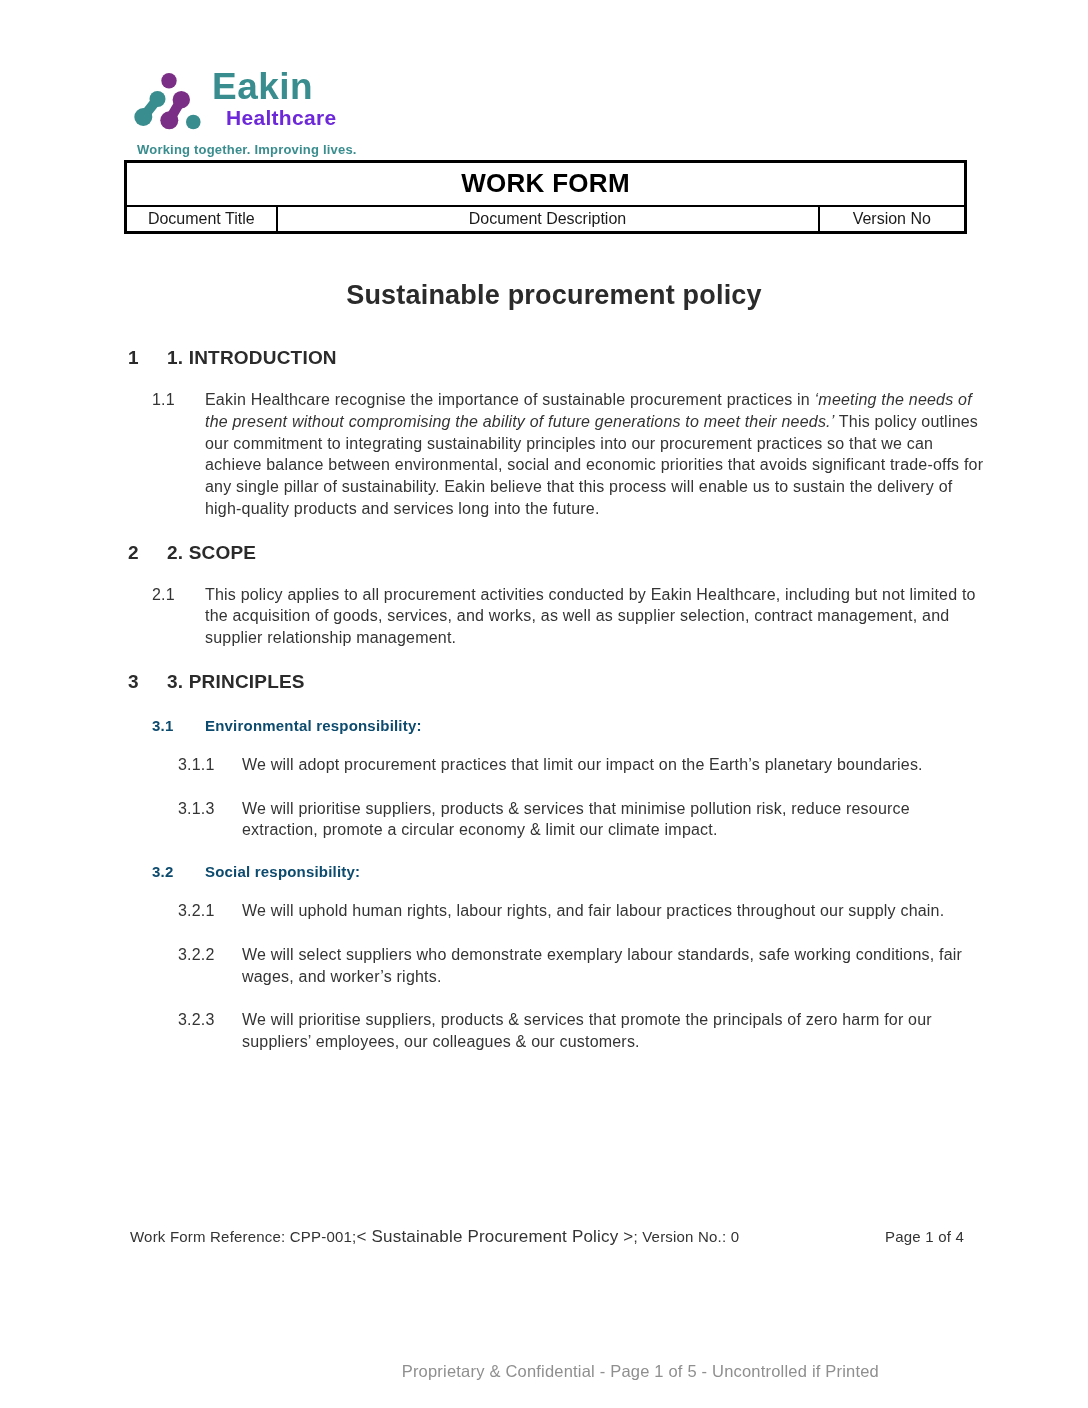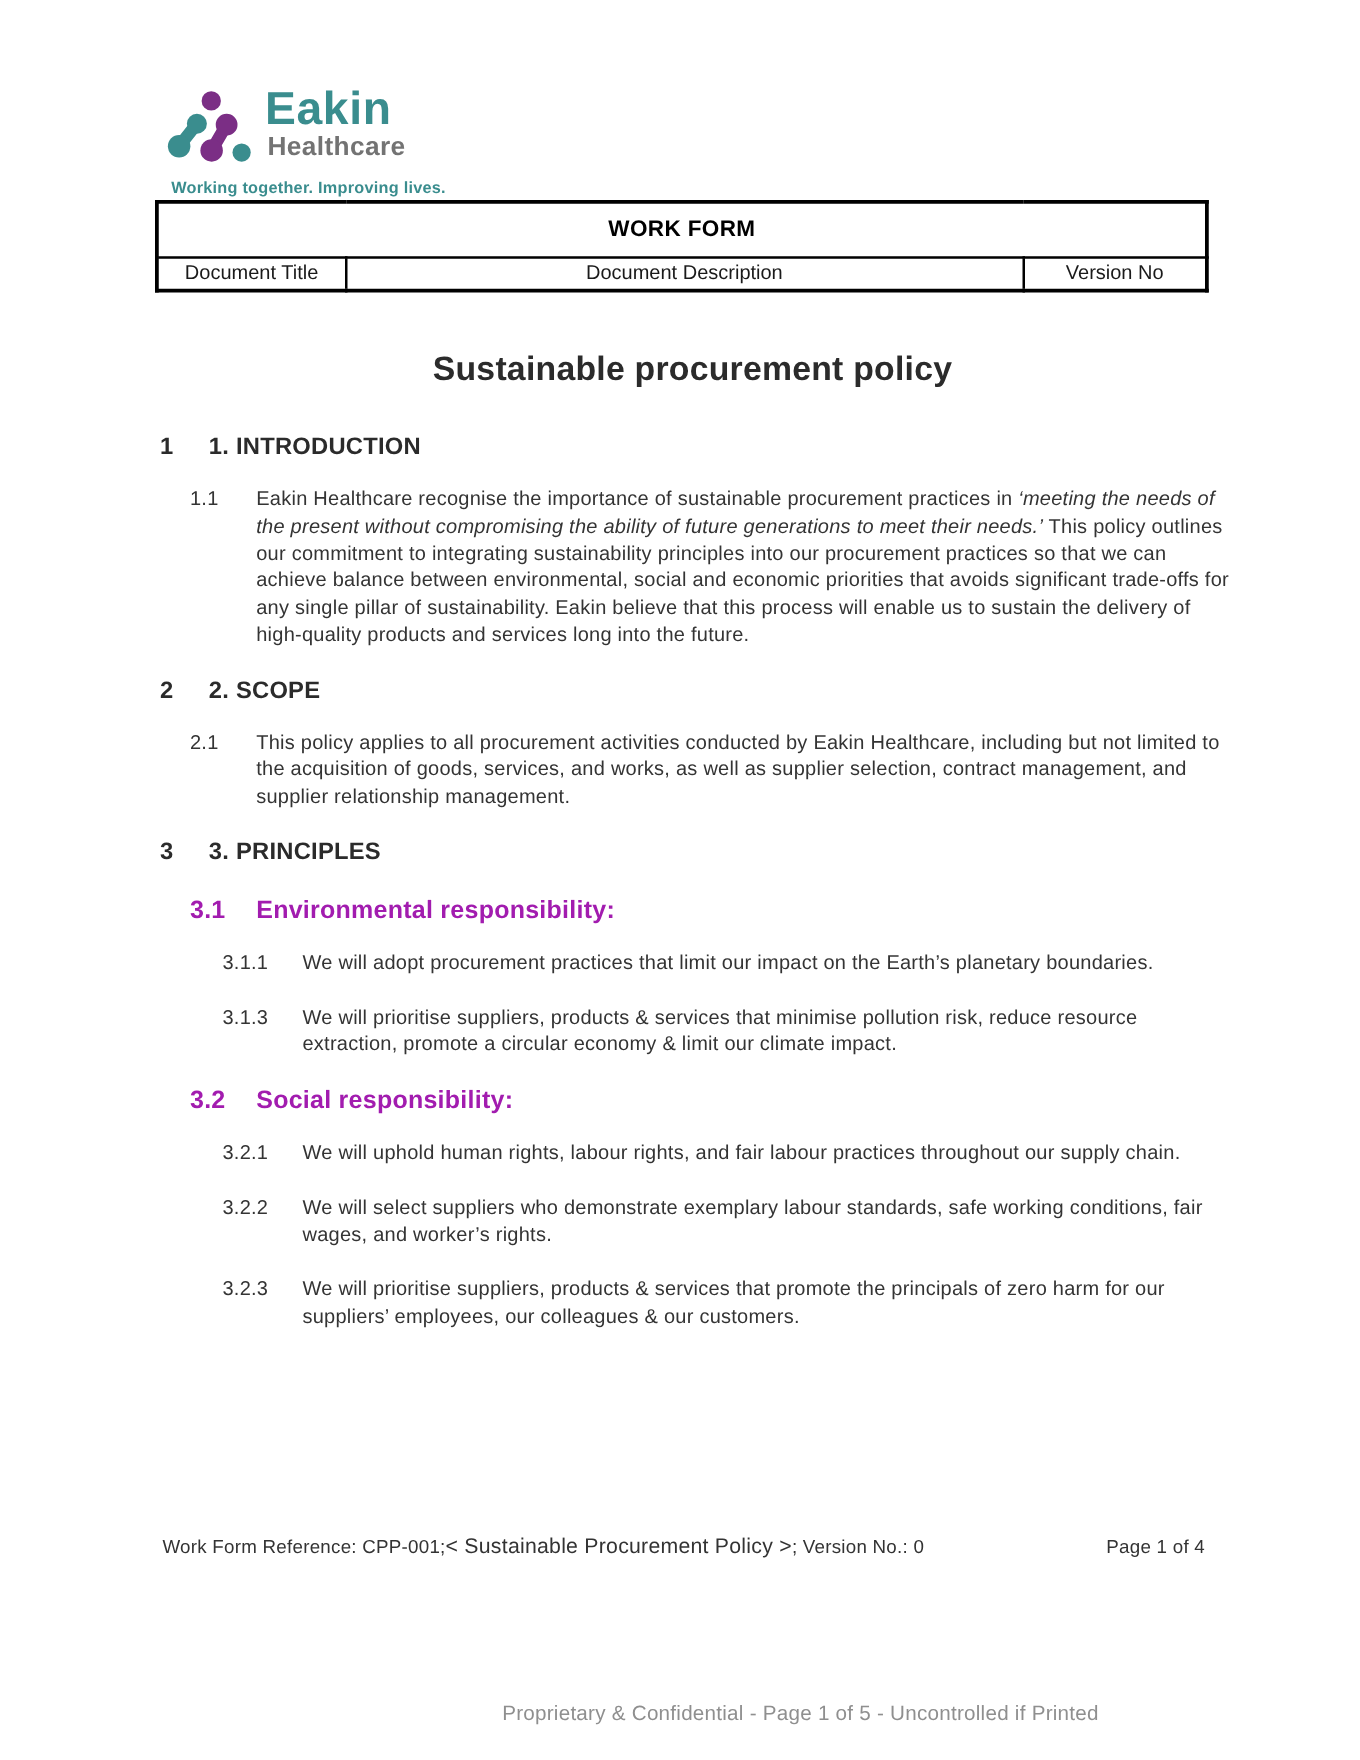--- a/index.html
+++ b/index.html
@@ -12,48 +12,48 @@
     overflow:hidden;
   }
   .page { width:1088px; height:1408px; position:relative; padding:60px 104px 0 124px; }
 
   
   .logo-block { margin-left:4px; }
   .logo-top { display:flex; align-items:flex-start; }
   .logo-mark { width:80px; height:78px; flex:0 0 auto; }
   .logo-text { margin-left:4px; margin-top:8px; line-height:1; }
   .logo-name   { font-size:37px; font-weight:bold; color:#3a8d8e; letter-spacing:0.5px; display:block; }
-  .logo-sub    { font-size:21px; font-weight:bold; color:#737373; letter-spacing:0.3px; display:block; margin-top:2px; margin-left:2px; }
+  .logo-sub    { font-size:21px; font-weight:bold; color:#6d28d9; letter-spacing:0.3px; display:block; margin-top:2px; margin-left:14px; }
   .logo-tagline{ font-size:13px; font-weight:bold; color:#3a8d8e; margin-top:4px; margin-left:9px; letter-spacing:0.2px; }
 
   
   table.wf { width:840px; border-collapse:collapse; margin-top:3px; table-layout:fixed; color:#000; }
   table.wf, table.wf td { border:2px solid #000; }
   table.wf { border-width:3px; }
-  td.wf-title { text-align:center; font-weight:bold; font-size:18px; height:44px; letter-spacing:0.3px; }
+  td.wf-title { text-align:center; font-weight:bold; font-size:26px; height:44px; letter-spacing:0.3px; }
   tr.wf-head td { text-align:center; font-size:16px; height:27px; color:#1a1a1a; }
   tr.wf-vals td { text-align:center; font-size:16px; font-weight:bold; height:29px; }
   col.c1 { width:151px; } col.c2 { width:542px; } col.c3 { width:147px; }
 
   
   .doc-title { text-align:center; font-size:27px; font-weight:bold; color:#2b2b2b; margin-top:46px; letter-spacing:0.2px; }
 
   .h2row { display:flex; font-weight:bold; font-size:19px; color:#2b2b2b; letter-spacing:0.2px; }
   .h2row .n1 { flex:0 0 39px; margin-left:4px; }
   .mt-sec1 { margin-top:36px; }
   .mt-sec  { margin-top:22px; }
 
   .itemrow { display:flex; font-size:16px; line-height:1.36; letter-spacing:0.2px; }
   .n2 { flex:0 0 53px; margin-left:28px; }
   .n3 { flex:0 0 64px; margin-left:54px; }
   .txt { flex:1 1 auto; }
   .mt-p  { margin-top:20px; }
   .mt-i  { margin-top:22px; }
 
-  .subheadrow { display:flex; font-size:20px; font-weight:bold; color:#a21caf; letter-spacing:0.2px; }
+  .subheadrow { display:flex; font-size:15px; font-weight:bold; color:#0c4a6e; letter-spacing:0.2px; }
   .mt-sub { margin-top:24px; }
   .mt-sub2 { margin-top:22px; }
 
   .em { font-style:italic; }
 
   
   .footer-ref {
     position:absolute; left:124px; right:124px; top:1227px;
     display:flex; justify-content:space-between; align-items:baseline;
     font-size:15px; color:#333; letter-spacing:0.2px;

